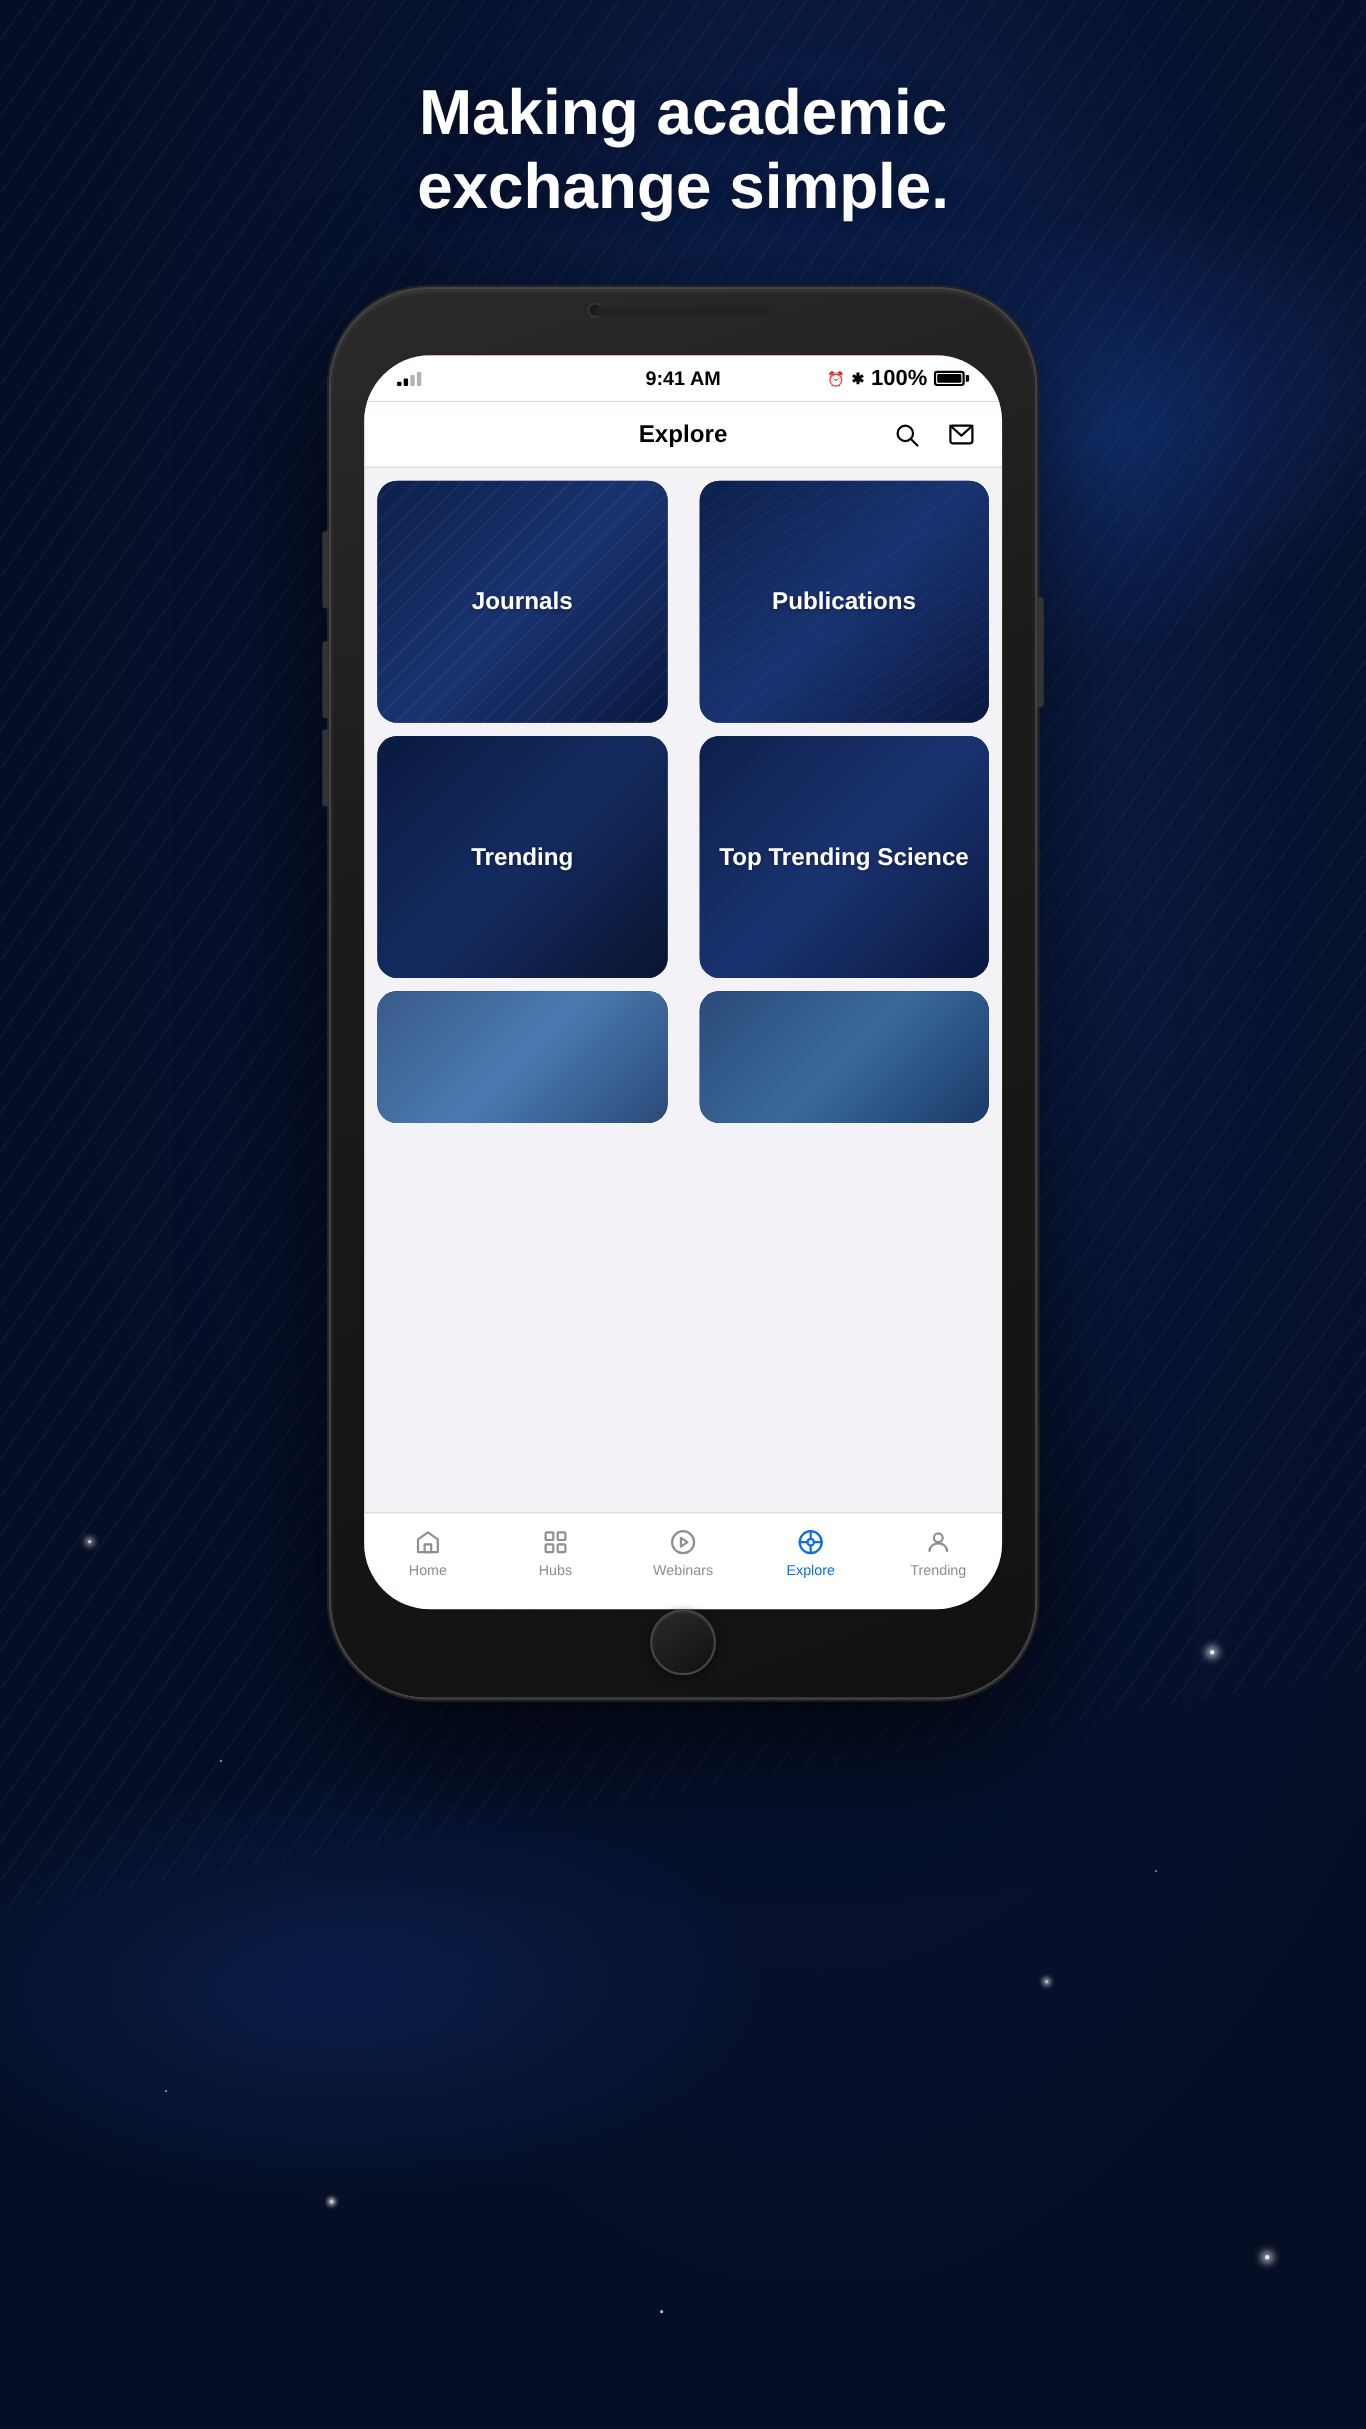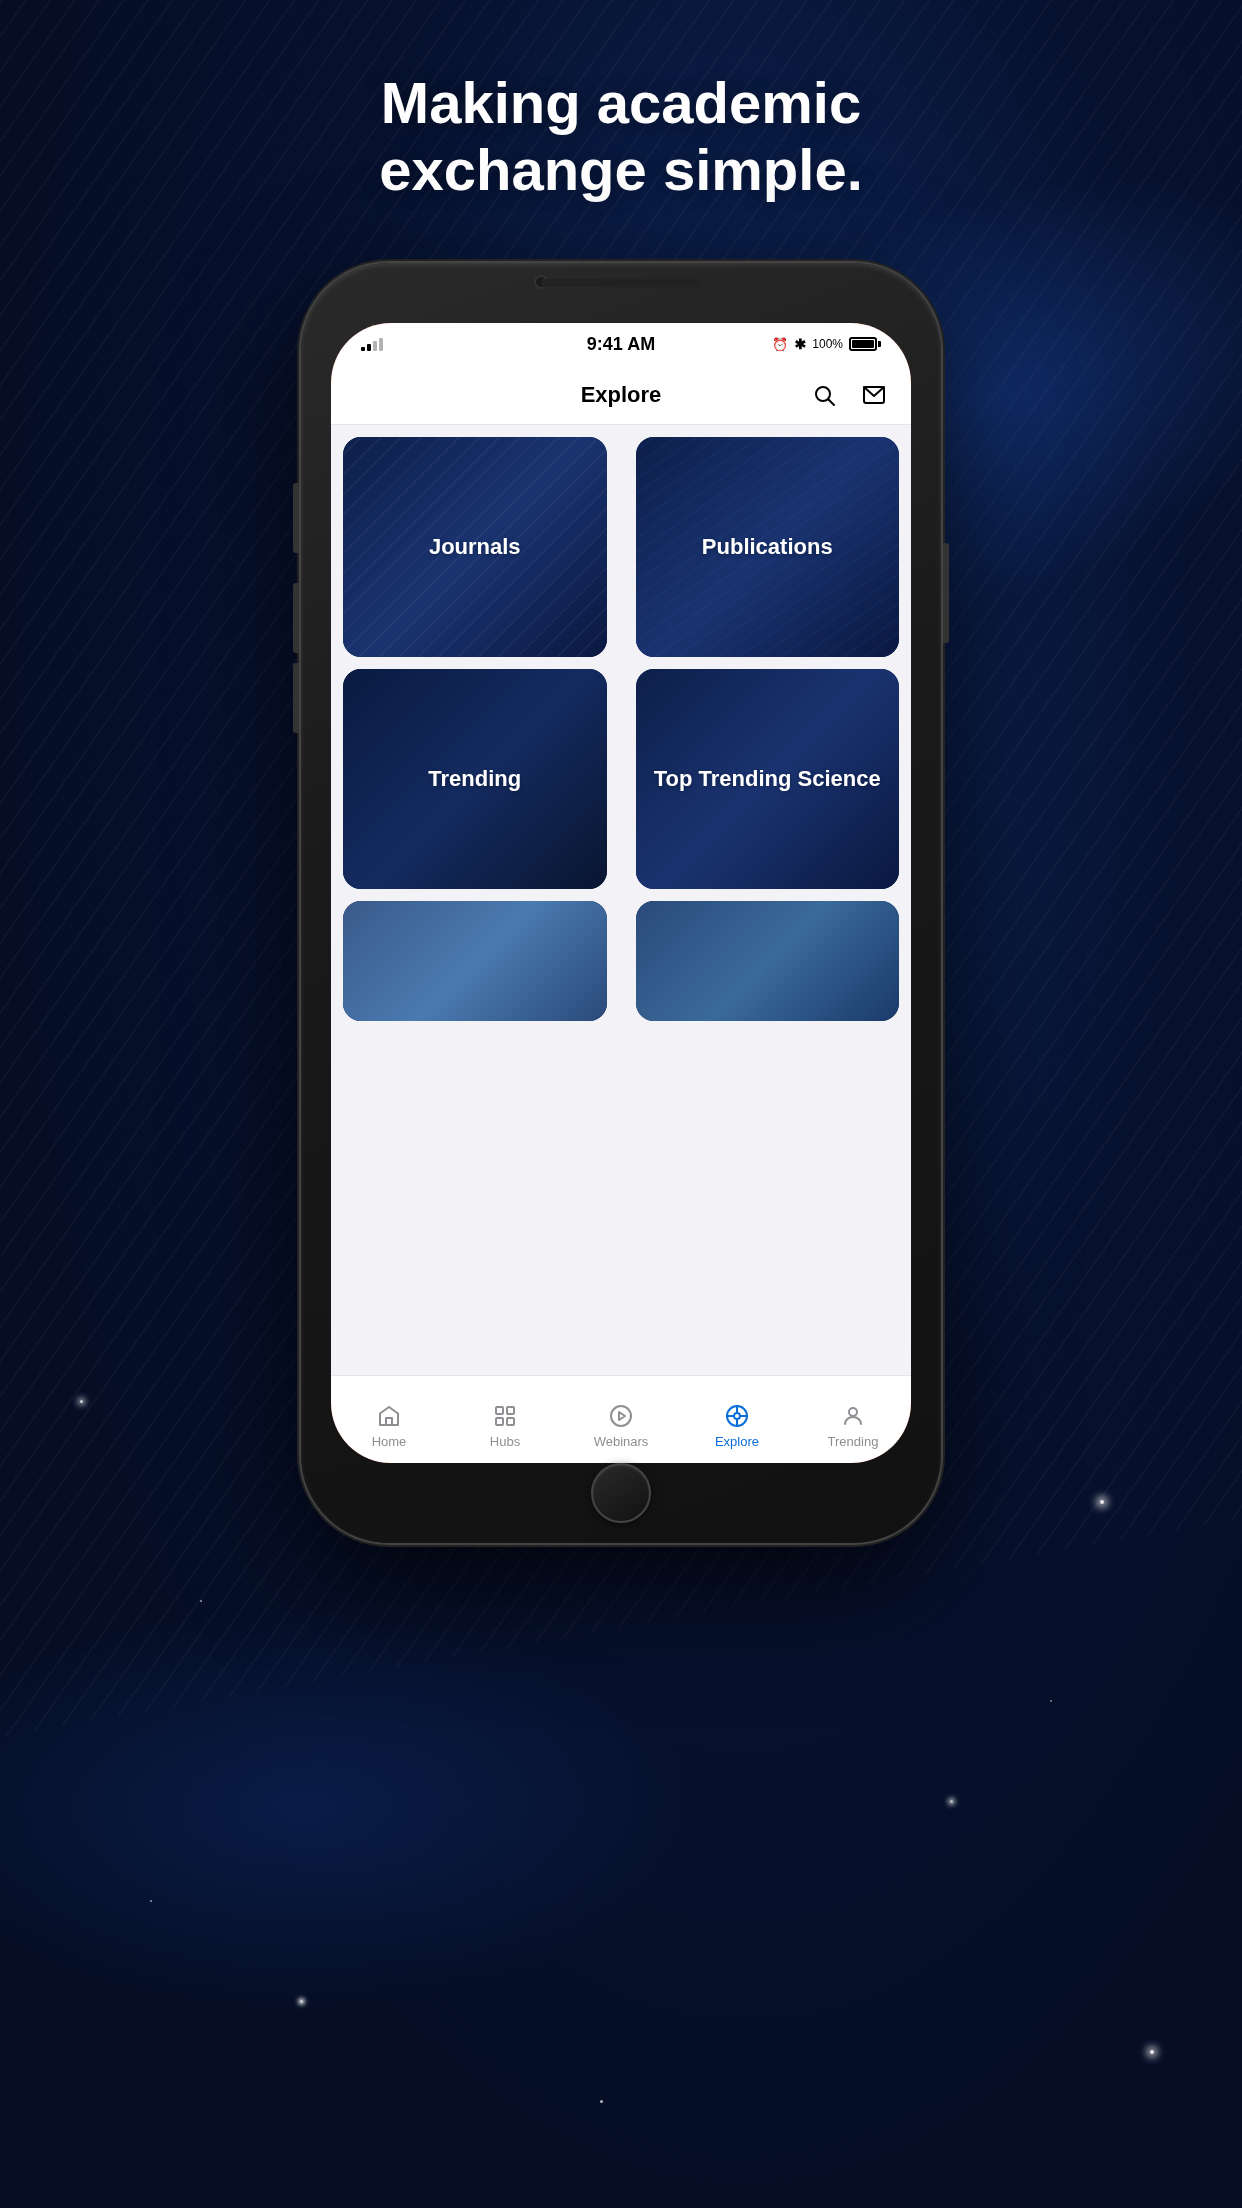--- a/index.html
+++ b/index.html
@@ -416,21 +416,21 @@
       padding: 16px;
       text-shadow: 0 1px 4px rgba(0,0,0,0.3);
     }
 
     
     .tab-bar {
       height: 88px;
       background: white;
       border-top: 1px solid #e5e5e5;
       display: flex;
-      align-items: center;
+      align-items: flex-start;
       padding-top: 12px;
       flex-shrink: 0;
     }
 
     .tab-item {
       flex: 1;
       display: flex;
       flex-direction: column;
       align-items: center;
       gap: 4px;
@@ -509,21 +509,21 @@
               <div class="signal-bar" style="height:10px;opacity:0.3"></div>
               <div class="signal-bar" style="height:13px;opacity:0.3"></div>
             </div>
           </div>
           <span class="status-time">9:41 AM</span>
           <div class="status-right">
 
             <span style="font-size:13px;">⏰</span>
 
             <span style="font-size:14px;font-weight:700;">✱</span>
-            <span style="font-size:12px;font-weight:400;">100%</span>
+            <span style="font-size:20px;font-weight:700;">100%</span>
             <div class="battery-icon">
               <div class="battery-body">
                 <div class="battery-fill"></div>
               </div>
               <div class="battery-tip"></div>
             </div>
           </div>
         </div>
 
         <div class="nav-header">

